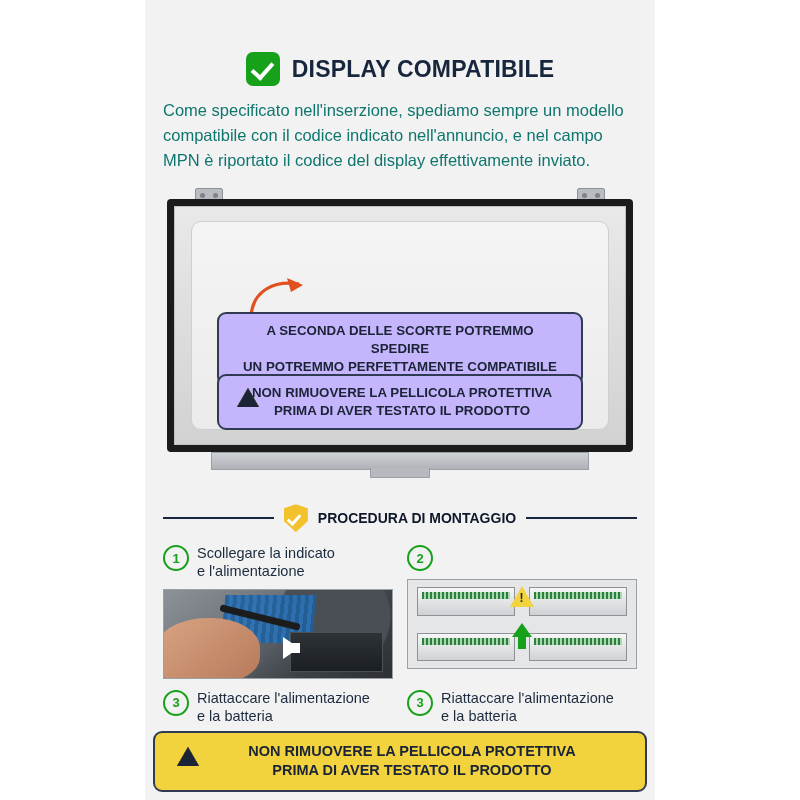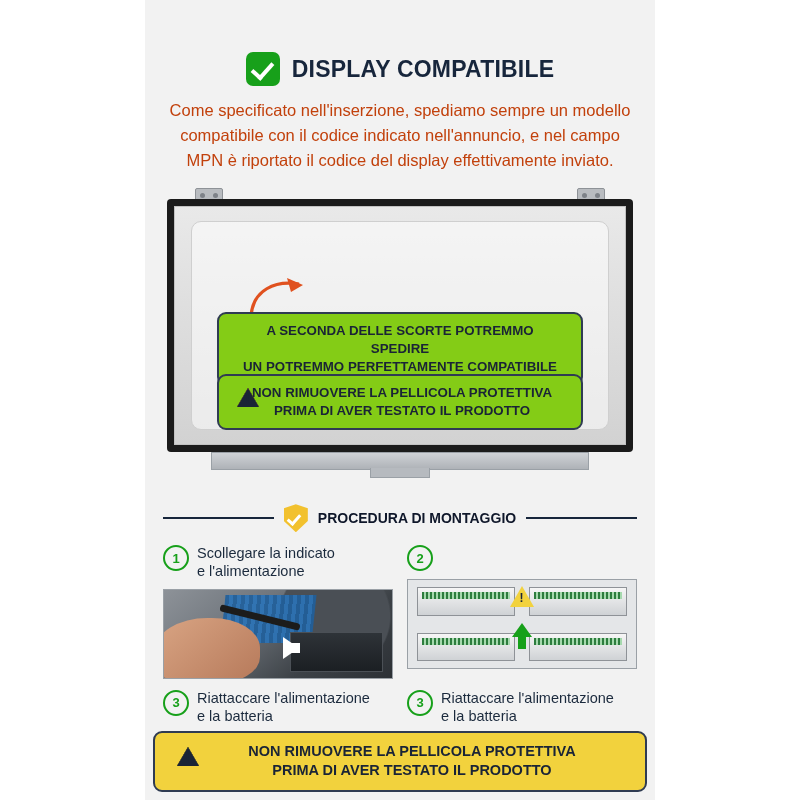--- a/index.html
+++ b/index.html
@@ -69,24 +69,24 @@
   }
   .header-title {
     font-size: 23px;
     font-weight: bold;
     color: #17263c;
     letter-spacing: 0.2px;
   }
 
   .intro {
     margin: 12px 18px 0 18px;
-    text-align: center;
+    text-align: left;
     font-size: 16.5px;
     line-height: 1.5;
-    color: #c2410c;
+    color: #0f766e;
   }
 
   
   .screen-wrap {
     position: relative;
     margin: 16px 14px 0 14px;
     height: 300px;
   }
   .bracket {
     position: absolute;
@@ -166,21 +166,21 @@
     left: 88px;
     top: 88px;
     width: 60px;
     height: 42px;
   }
 
   .callout {
     position: absolute;
     left: 58px;
     right: 58px;
-    background: #84cc16;
+    background: #c4b5fd;
     border: 2px solid #2f3b52;
     border-radius: 9px;
     text-align: center;
     font-weight: bold;
     color: #1a2436;
     font-size: 13.3px;
     line-height: 1.35;
     padding: 8px 22px;
     box-sizing: border-box;
   }

